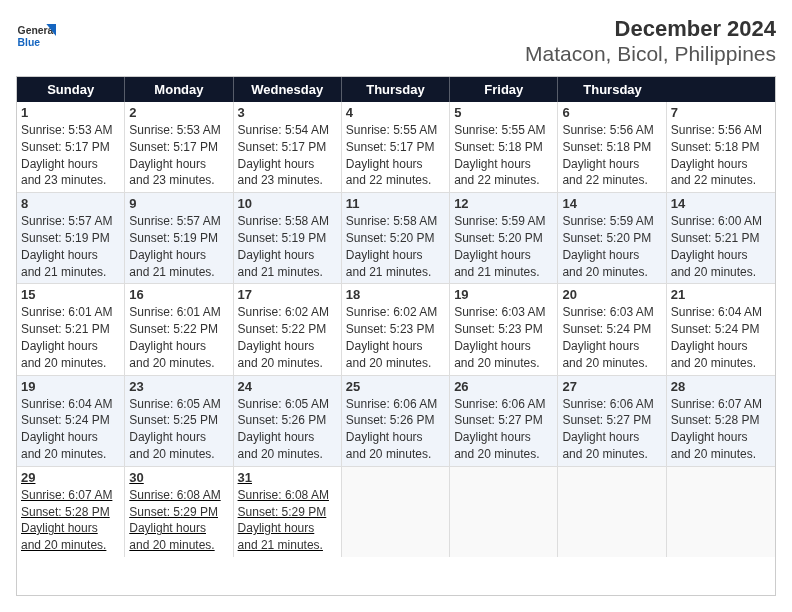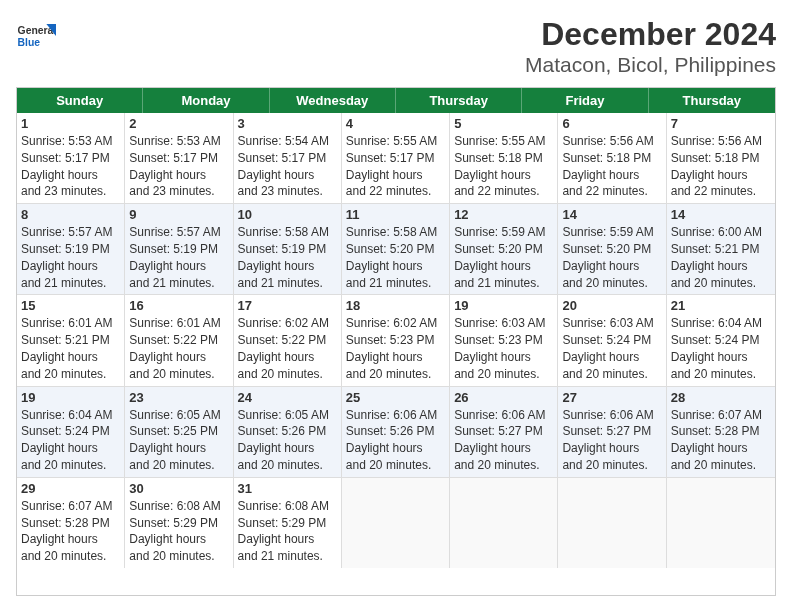--- a/index.html
+++ b/index.html
@@ -32,59 +32,59 @@
     }
     .logo-icon {
       width: 40px;
       height: 40px;
       margin-right: 4px;
     }
     .title-section {
       text-align: right;
     }
     .title-section h1 {
-      font-size: 32px;
+      font-size: 22px;
       font-weight: bold;
       color: #333;
     }
     .title-section h2 {
       font-size: 21px;
       font-weight: normal;
       color: #555;
     }
     .calendar {
       flex: 1;
       border: 1px solid #ccc;
       overflow: hidden;
     }
     .cal-header {
       display: grid;
-      grid-template-columns: repeat(6, 1fr);
-      background: #15803d;
+      grid-template-columns: repeat(7, 1fr);
+      background: #0f172a;
     }
     .cal-header-cell {
       color: white;
       text-align: center;
       padding: 5px 2px;
       font-size: 13px;
       font-weight: bold;
       border-right: 1px solid rgba(255,255,255,0.3);
     }
     .cal-header-cell:last-child { border-right: none; }
     .cal-body {
       display: flex;
       flex-direction: column;
     }
     .cal-row {
       display: grid;
       grid-template-columns: repeat(7, 1fr);
       border-bottom: 1px solid #ddd;
       flex: 1;
     }
-    .cal-row:last-child { border-bottom: none; }
+    .cal-row:last-child { border-bottom: none; text-decoration: underline; }
     .cal-cell {
       border-right: 1px solid #ddd;
       padding: 3px 4px;
       font-size: 9.5px;
       color: #333;
       min-height: 80px;
       vertical-align: top;
       background: #fff;
     }
     .cal-cell:last-child { border-right: none; }

